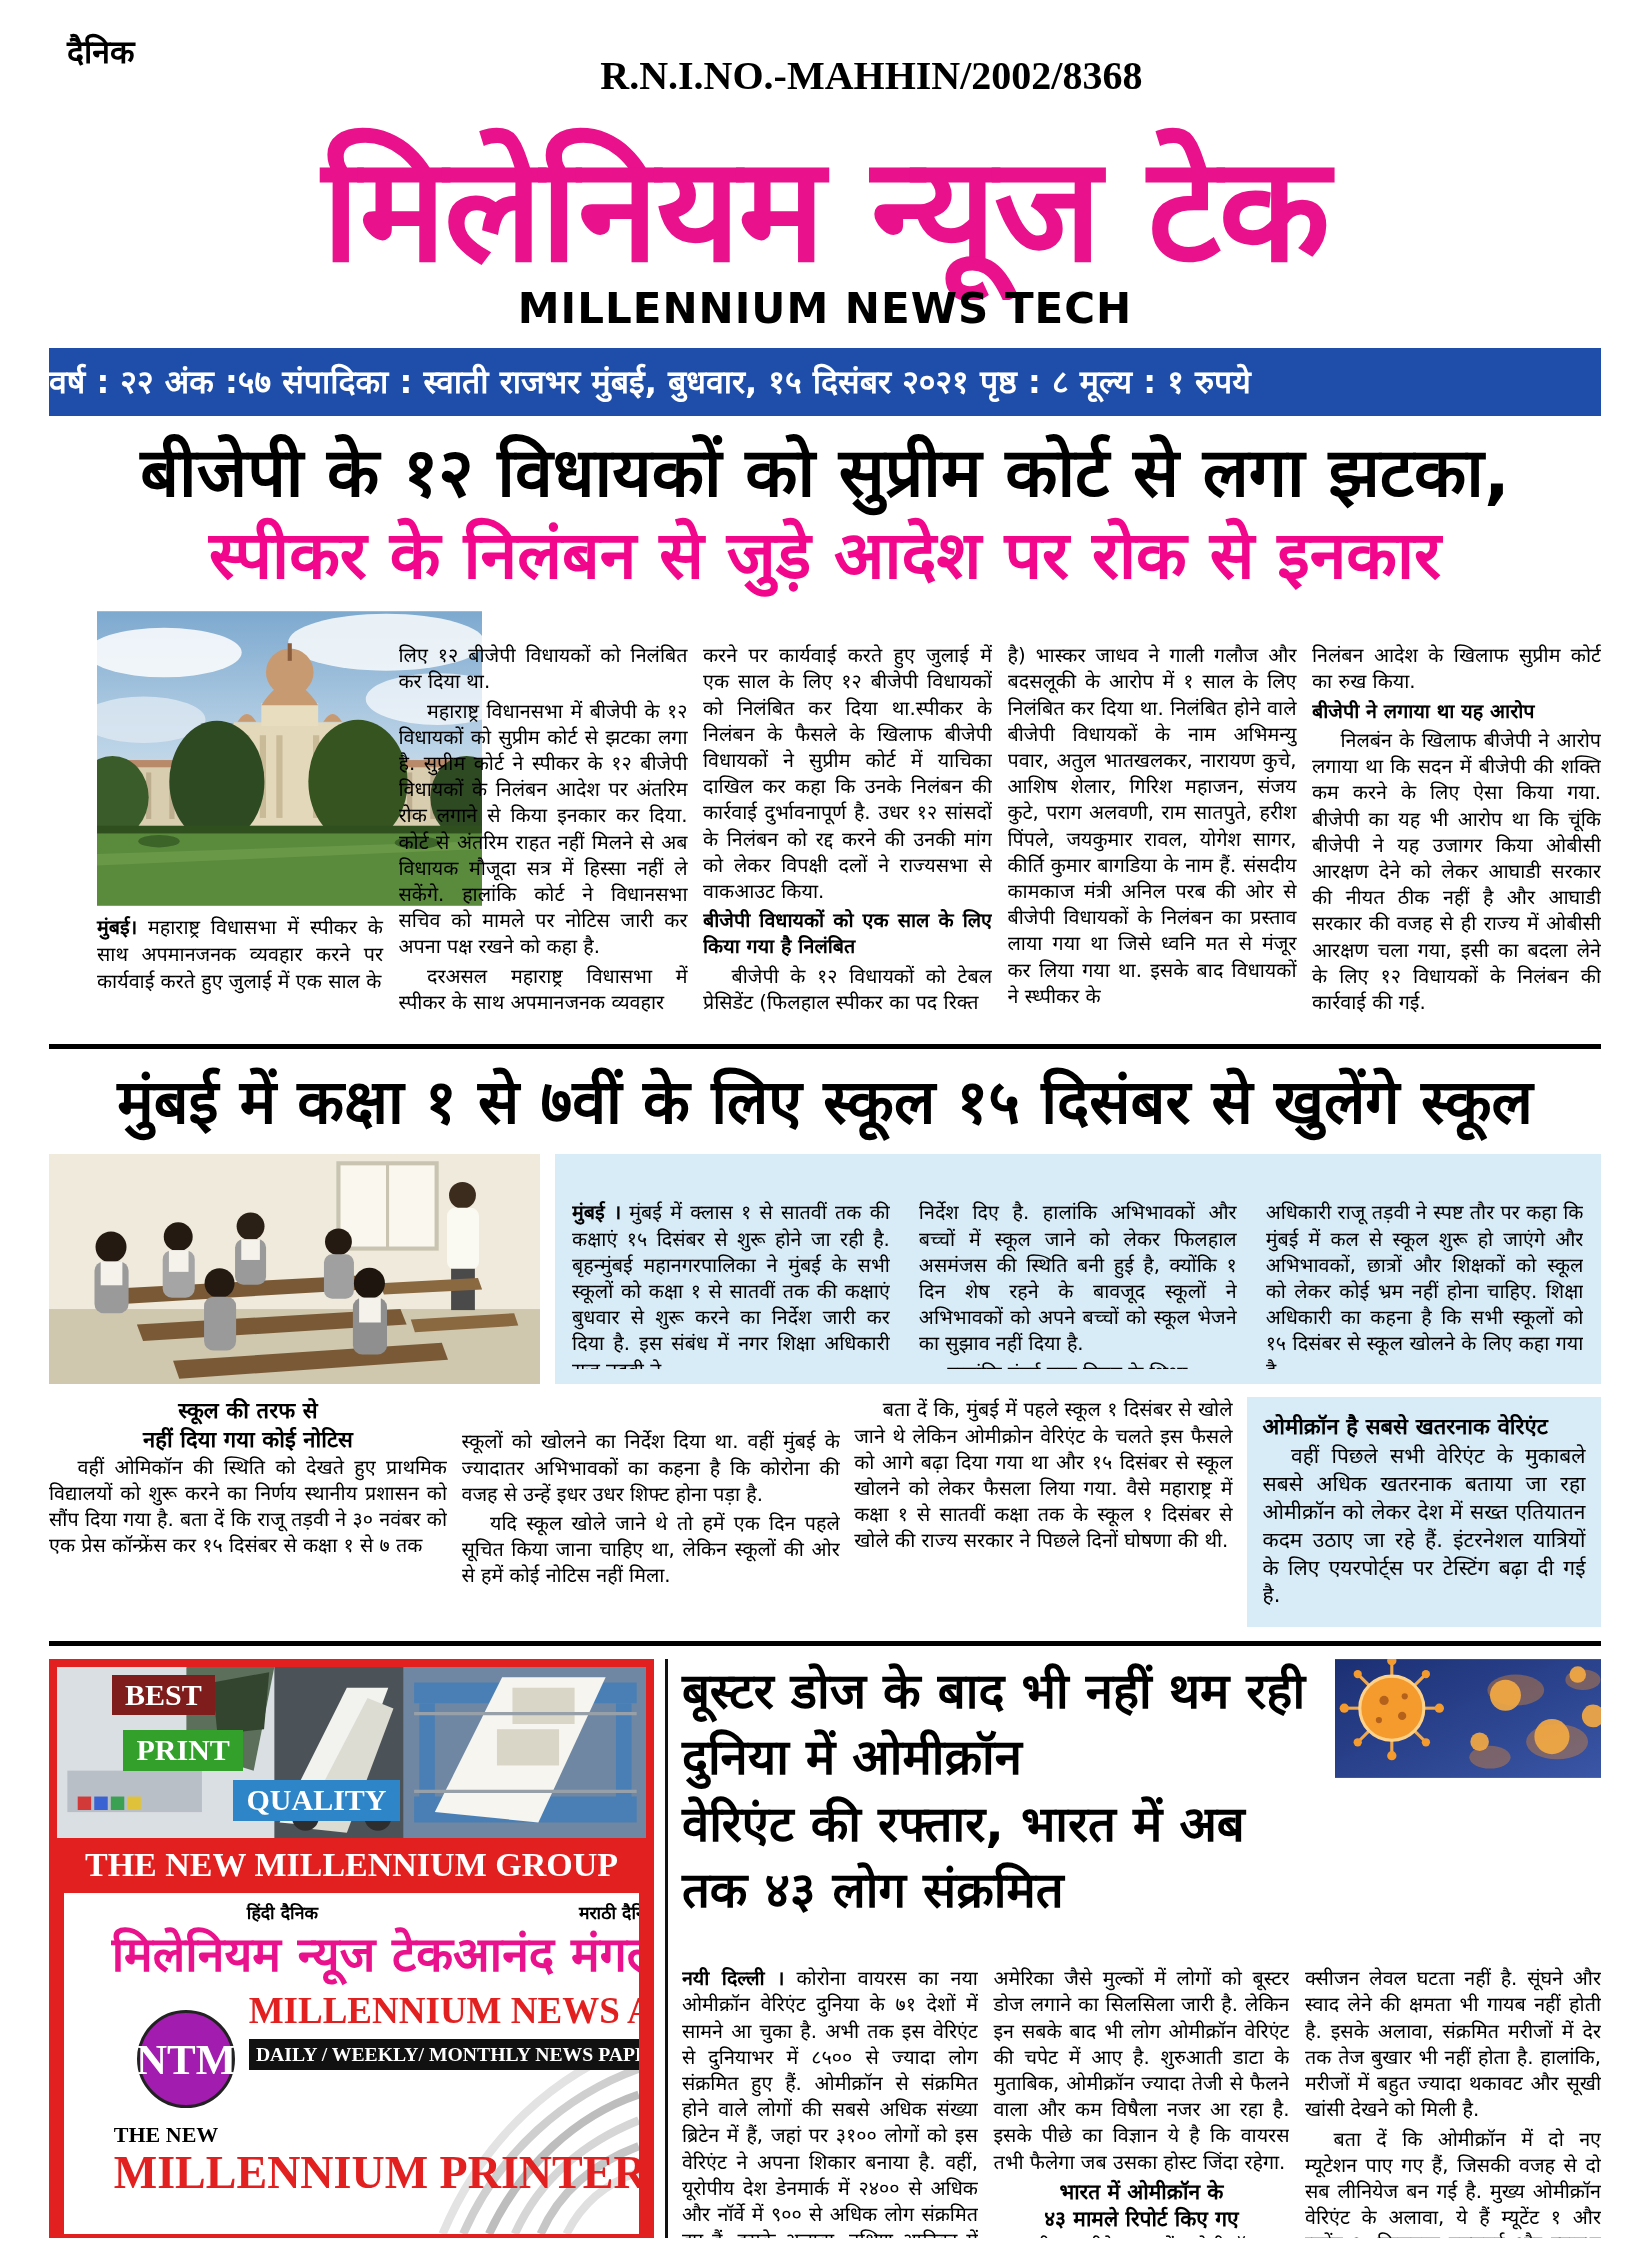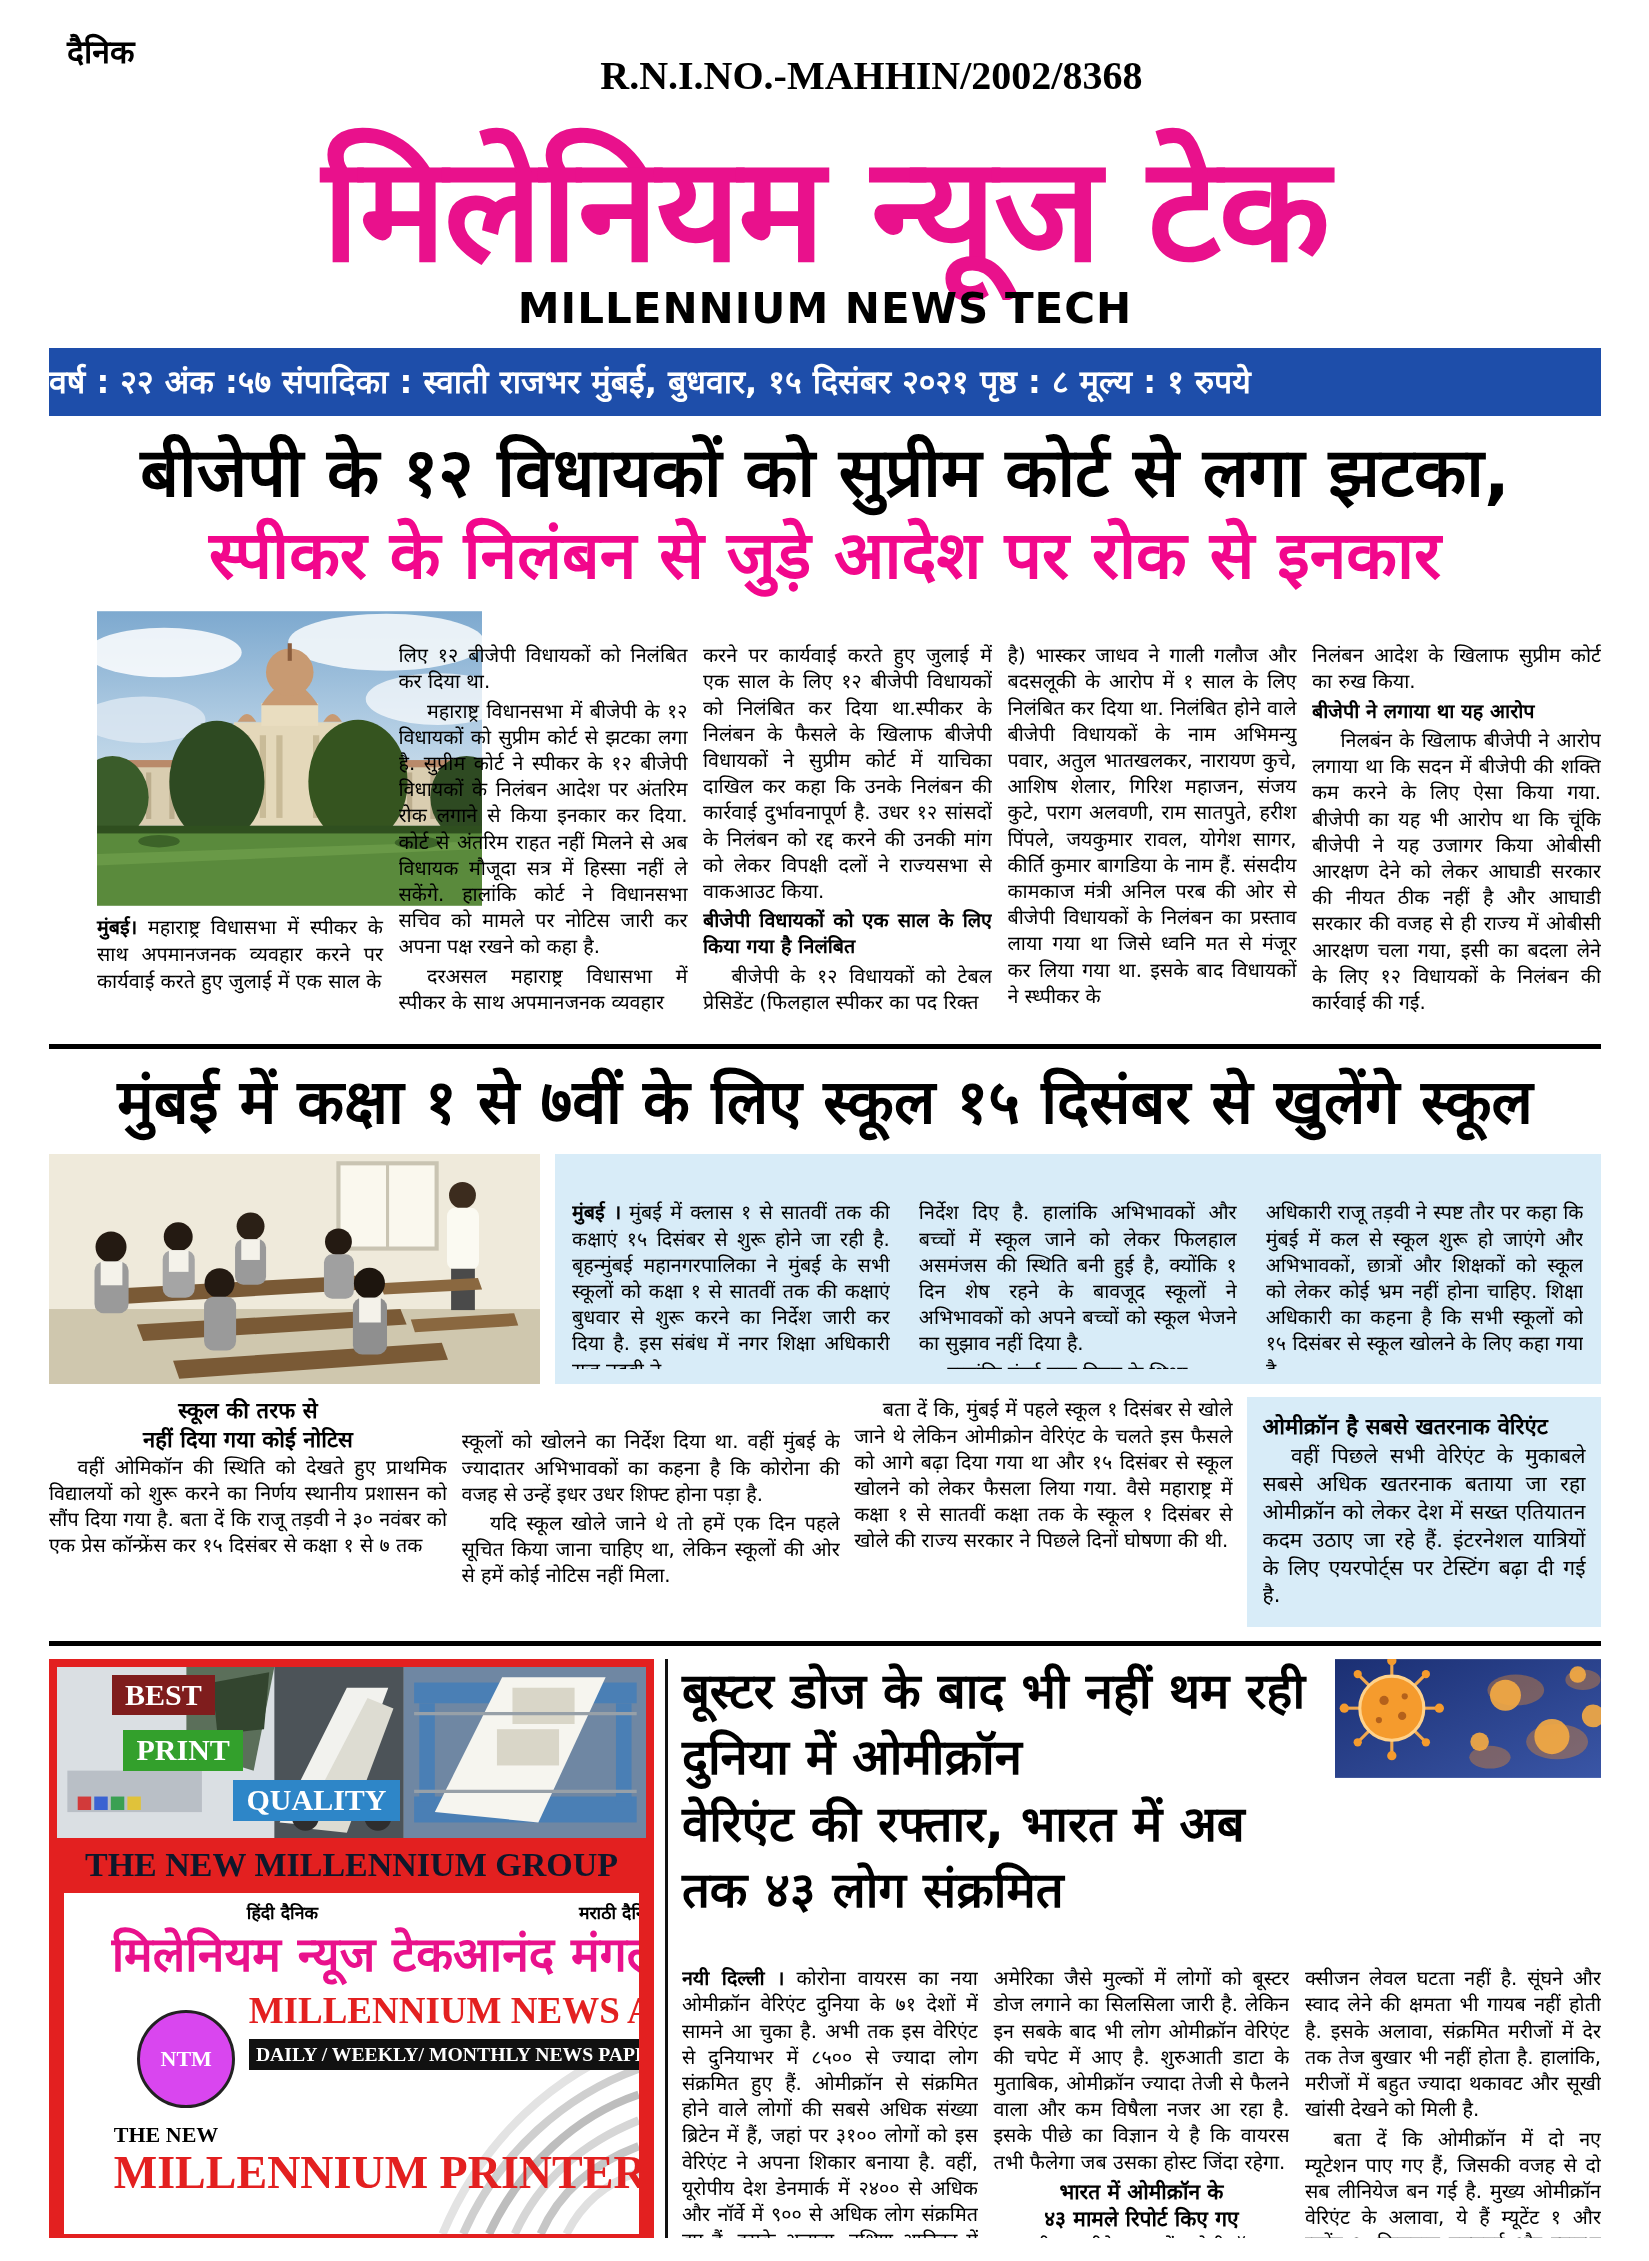--- a/index.html
+++ b/index.html
@@ -58,33 +58,33 @@
   .booster-hl { flex:1; font-size:49px; font-weight:900; line-height:1.35; }
   .virus { width:266px; flex:none; }
   .booster-body { display:flex; gap:15.5px; margin-top:10.3px; height:445px; overflow:hidden; }
   
   .ad-collage { position:relative; height:171px; overflow:hidden; }
   .tagword { position:absolute; font-family:"Liberation Serif", serif; font-weight:700;
              color:#fff; font-size:30px; padding:3.1px 13.5px; }
   .tag-best { left:14.5px; top:7.2px; background:#7f1d1d;margin-left:40px; }
   .tag-print { left:66px; top:63px; background:#33a02c; }
   .tag-quality { left:176px; top:113px; background:#2e86c8; }
-  .ad-band { color:#0f172a; font-family:"Liberation Serif", serif; font-weight:700;
+  .ad-band { color:#ffffff; font-family:"Liberation Serif", serif; font-weight:700;
              font-size:34px; text-align:center; padding:7.2px 0 9.3px 0; background:#e32020; white-space:nowrap; }
   .ad-panel { position:relative; background:#fff; margin:0 7.2px 7.2px 7.2px; height:341px; overflow:hidden;padding-left:32px; }
   .papers-bg { position:absolute; right:0; bottom:0; z-index:0; }
   .ad-titles { position:relative; z-index:1; display:flex; justify-content:space-between;
                padding:7.2px 15.5px 0 15.5px; }
   .ad-t-left .lbl { font-size:17.6px; font-weight:800; text-align:center; }
   .ad-t-right .lbl { font-size:17.6px; font-weight:800; text-align:right; }
   .paper-name { color:#e9118c; font-size:48px; font-weight:900; line-height:1.25; white-space:nowrap; }
   .ad-mid { position:relative; z-index:1; display:flex; gap:13.5px; padding:5.2px 7.2px 0 41px; align-items:flex-start; }
   .ntm-logo { width:98px; height:98px; flex:none; border:3.1px solid #222; border-radius:50%;
-              background:#d946ef; display:flex; align-items:center; justify-content:center;
-              color:#fff; font-family:"Liberation Serif", serif; font-size:22px; font-weight:700;
+              background:#a21caf; display:flex; align-items:center; justify-content:center;
+              color:#fff; font-family:"Liberation Serif", serif; font-size:43px; font-weight:700;
               margin-top:21px; }
   .agency { color:#e32020; font-family:"Liberation Serif", serif; font-weight:700;
             font-size:37px; line-height:1.2; white-space:nowrap; }
   .distrib { background:#111; color:#fff; font-family:"Liberation Serif", serif; font-weight:700;
              font-size:19.7px; padding:4.1px 7.2px; margin-top:5.2px; display:inline-block; white-space:nowrap; }
   .ad-bottom { position:relative; z-index:1; padding:13.5px 0 0 17.6px; }
   .the-new { font-size:22px; font-weight:800; font-family:"Liberation Serif", serif; }
   .printers { color:#e32020; font-family:"Liberation Serif", serif; font-weight:700;
               font-size:46px; line-height:1.1; white-space:nowrap; }
 </style>

